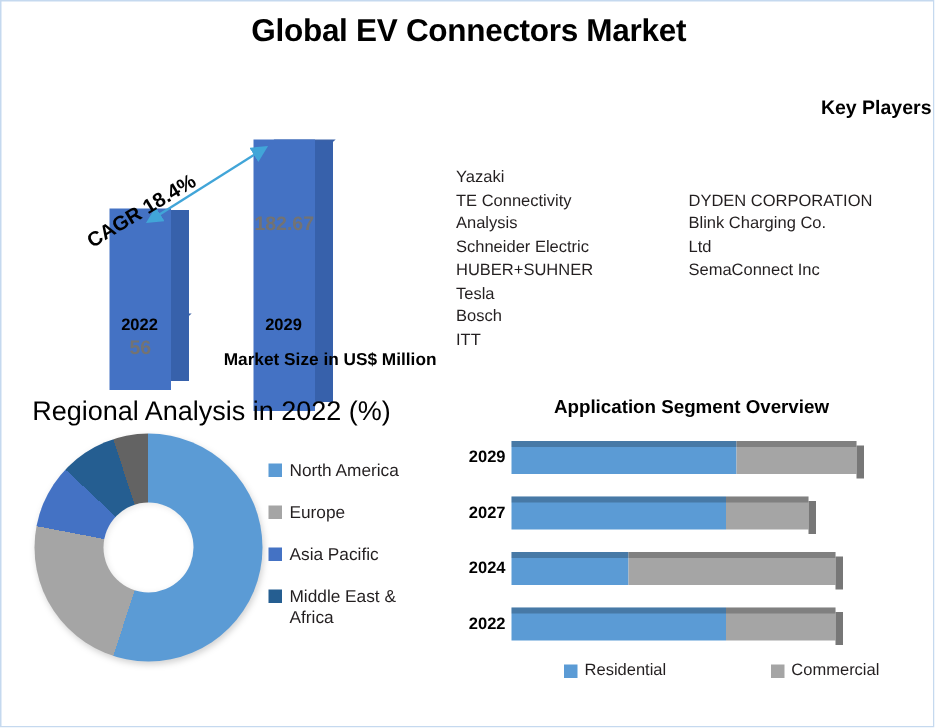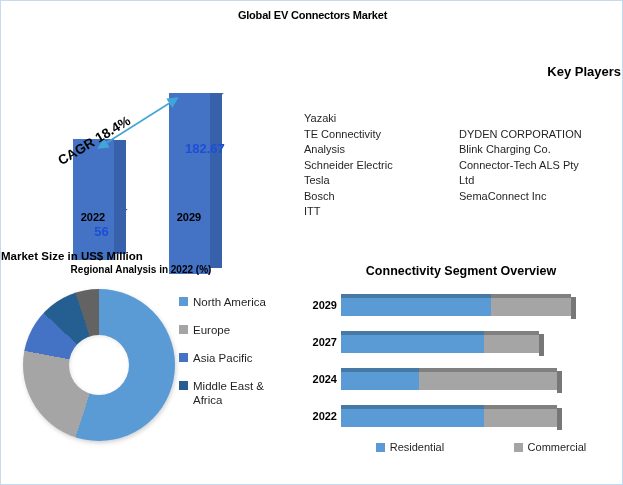--- a/index.html
+++ b/index.html
@@ -12,43 +12,43 @@
   .page {
     position: relative;
     width: 623px; height: 485px;
     border: 1px solid #c5d9ef;
     background: #ffffff;
   }
   
   .title {
     position: absolute; top: 8px; left: 0; width: 623px;
     text-align: center;
-    font-size: 11px; font-weight: bold; color: #000;
+    font-size: 21px; font-weight: bold; color: #000;
     letter-spacing: -0.2px;
   }
   
   .cagr-block { position: absolute; left: 0; top: 70px; width: 290px; height: 180px; }
   .bar3d { position: absolute; }
   .bar3d .front { position: absolute; left: 0; bottom: 0; width: 100%; background: #4472C4; }
   .bar3d .side  { position: absolute; right: -12px; bottom: 6px; width: 12px; background: #3761AB; }
   .bar3d .topface {
     position: absolute; left: 6px; width: 100%; height: 7px;
     background: #3B62A8; transform: skewX(-48deg); transform-origin: bottom left;
   }
   .bar-value {
     position: absolute; width: 100%; text-align: center;
-    font-size: 13px; font-weight: bold; color: #1d4ed8; padding-left: 16px;
+    font-size: 13px; font-weight: bold; color: #737373;
   }
   .bar-xlabel {
     position: absolute; text-align: center; font-size: 11px; font-weight: bold; color: #000;
     width: 60px;
   }
   .axis-caption {
-    position: absolute; top: 163px; left: 0; width: 290px; text-align: left;
-    font-size: 11.5px; font-weight: bold; color: #000; margin-top: 16px;
+    position: absolute; top: 163px; left: 0; width: 290px; text-align: right;
+    font-size: 11.5px; font-weight: bold; color: #000;
   }
   .cagr-text {
     position: absolute; left: 62px; top: 82px;
     font-size: 13.5px; font-weight: bold; color: #000;
     transform: rotate(-31deg); transform-origin: left bottom;
     white-space: nowrap;
   }
   
   .kp-title {
     position: absolute; top: 63px; left: 300px; width: 320px; text-align: right;
@@ -56,36 +56,36 @@
   }
   .kp-cols { position: absolute; top: 110px; left: 303px; width: 320px; display: flex; justify-content: flex-end; }
   .kp-col { font-size: 11px; color: #231f20; line-height: 15.5px; }
   .kp-col.left { width: 155px; }
   .kp-col.right { width: 165px; }
   .kp-col .spacer { visibility: hidden; }
   
   .region-block { position: absolute; left: 10px; top: 258px; width: 285px; height: 225px; }
   .region-title {
     position: absolute; top: 5px; left: 0; width: 260px; text-align: center;
-    font-size: 10px; font-weight: bold; color: #000;
+    font-size: 18px; font-weight: normal; color: #000;
   }
   .donut-wrap { position: absolute; left: 12px; top: 30px; width: 155px; height: 158px; }
   .donut {
     position: absolute; width: 152px; height: 152px; border-radius: 50%;
     filter: drop-shadow(1px 2px 2px rgba(0,0,0,0.18));
   }
   .donut-hole {
     position: absolute; left: 46px; top: 46px; width: 60px; height: 60px;
     border-radius: 50%; background: #fff;
     box-shadow: inset 1px 1px 4px rgba(0,0,0,0.10);
   }
   .rlegend { position: absolute; left: 168px; top: 36px; width: 115px; }
   .rlegend .item {
     display: flex; align-items: flex-start; margin-bottom: 14px;
-    font-size: 11.5px; color: #231f20; line-height: 14px;
+    font-size: 11.5px; color: #231f20; line-height: 14px; margin-top: 12px;
   }
   .rlegend .sw { width: 9px; height: 9px; margin-top: 2px; margin-right: 5px; flex: 0 0 auto; }
   
   .app-block { position: absolute; left: 300px; top: 258px; width: 320px; height: 225px; }
   .app-title {
     position: absolute; top: 5px; left: 0; width: 320px; text-align: center;
     font-size: 12.5px; font-weight: bold; color: #000;
   }
   .app-rows { position: absolute; top: 30px; left: 0; width: 320px; }
   .app-row { position: relative; height: 37px; }
@@ -152,29 +152,29 @@
     <div class="axis-caption">Market Size in US$ Million</div>
   </div>
 
   <div class="kp-title">Key Players</div>
   <div class="kp-cols">
     <div class="kp-col left">
       <div>Yazaki</div>
       <div>TE Connectivity</div>
       <div>Analysis</div>
       <div>Schneider Electric</div>
+      <div>HUBER+SUHNER</div>
       <div>Tesla</div>
       <div>Bosch</div>
       <div>ITT</div>
     </div>
     <div class="kp-col right">
       <div class="spacer">&nbsp;</div>
       <div>DYDEN CORPORATION</div>
       <div>Blink Charging Co.</div>
-      <div>Connector-Tech ALS Pty</div>
       <div>Ltd</div>
       <div>SemaConnect Inc</div>
     </div>
   </div>
 
   <div class="region-block">
     <div class="region-title">Regional Analysis in 2022 (%)</div>
 
     <div class="donut-wrap">
       <div class="donut" id="donut-ring" style="background: conic-gradient(rgb(91, 155, 213) 0deg, rgb(91, 155, 213) 198deg, rgb(165, 165, 165) 198deg, rgb(165, 165, 165) 280.8deg, rgb(68, 114, 196) 280.8deg, rgb(68, 114, 196) 313.2deg, rgb(37, 94, 145) 313.2deg, rgb(37, 94, 145) 342deg, rgb(99, 99, 99) 342deg, rgb(99, 99, 99) 360deg);"></div>
@@ -195,21 +195,21 @@
         <span>Asia Pacific</span>
       </div>
       <div class="item">
         <span class="sw" style="background:#255E91"></span>
         <span>Middle East &amp; Africa</span>
       </div>
     </div>
   </div>
 
   <div class="app-block">
-    <div class="app-title">Connectivity Segment Overview</div>
+    <div class="app-title">Application Segment Overview</div>
 
     <div class="app-rows" id="app-rows">
       <div class="app-row">
         <div class="ylab">2029</div>
         <div class="stack" style="width: 230px;">
           <div class="seg" style="left: 0px; width: 149.5px;">
             <div class="face" style="background: rgb(91, 155, 213);"></div>
             <div class="shadetop"></div>
           </div>
           <div class="seg" style="left: 149.5px; width: 80.5px;">

